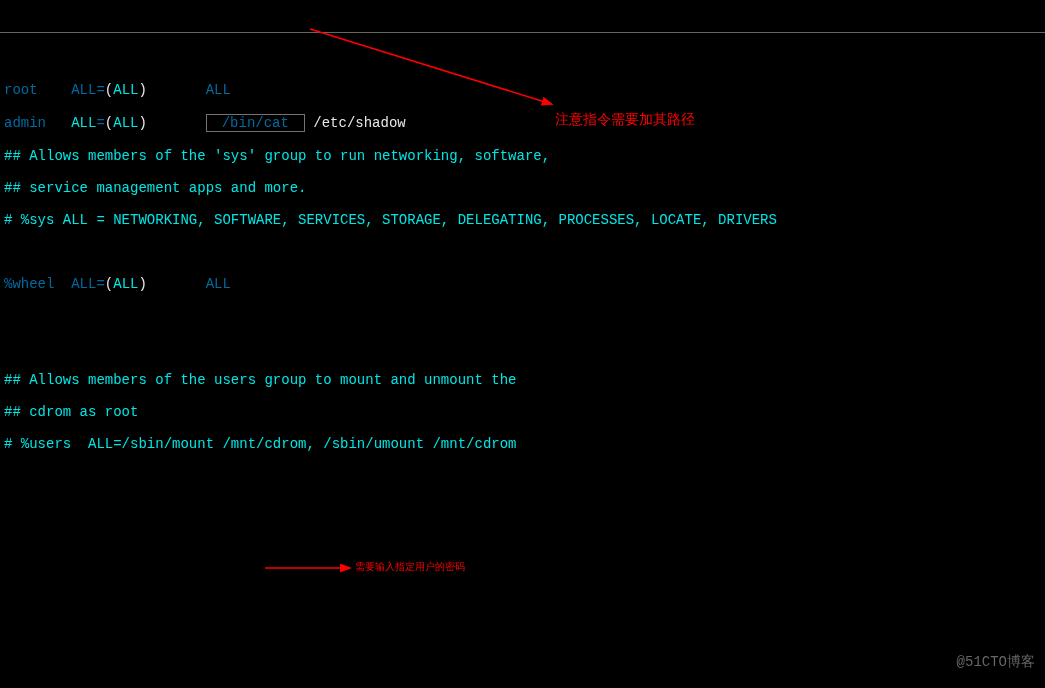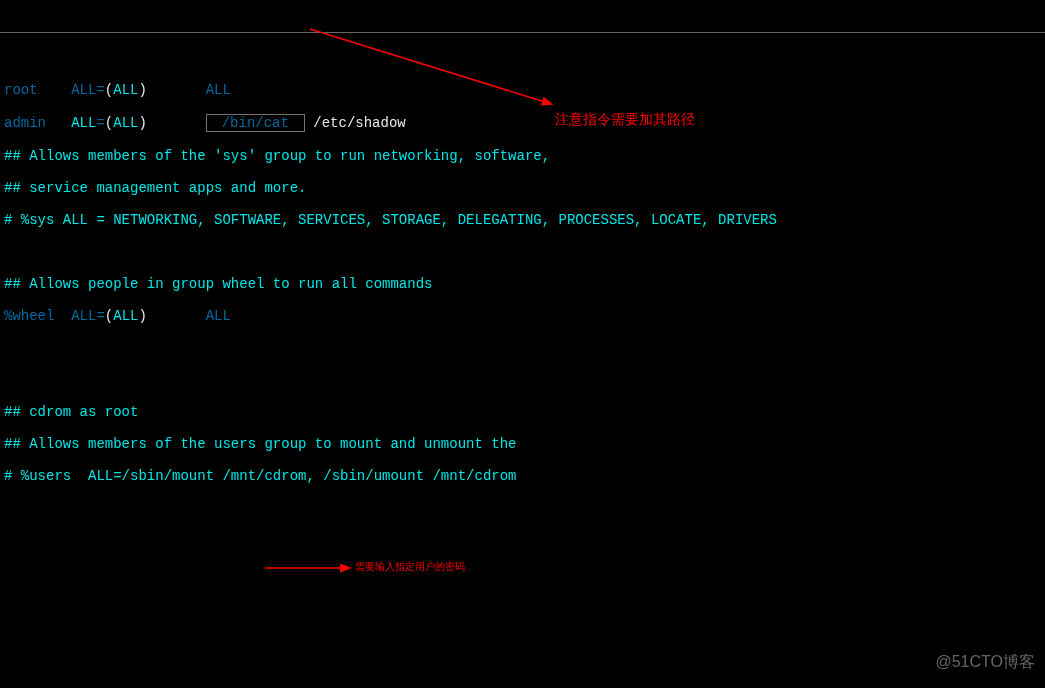--- a/index.html
+++ b/index.html
@@ -60,42 +60,41 @@
     font-family: sans-serif;
     font-size: 10px;
     top: 559px;
     left: 355px;
   }
   .watermark {
     position: absolute;
     right: 10px;
     bottom: 18px;
     color: #666;
-    font-family: Liberation Sans, sans-serif;
-    font-size: 16px;
+    font-family: Liberation Mono, monospace;
+    font-size: 14px;
   }
 </style>
 </head>
 <body>
 
 
 
 <div class="term">
 <div><span class="magenta">root    ALL=</span><span class="white">(</span><span class="cyan">ALL</span><span class="white">)</span><span class="magenta">       ALL</span></div>
 <div><span class="magenta">admin   </span><span class="cyan">ALL</span><span class="magenta">=</span><span class="white">(</span><span class="cyan">ALL</span><span class="white">)</span><span>       </span><span class="redbox"><span class="magenta">/bin/cat</span></span><span class="white"> /etc/shadow</span></div>
 <div class="cyan">## Allows members of the 'sys' group to run networking, software,</div>
 <div class="cyan">## service management apps and more.</div>
 <div class="cyan"># %sys ALL = NETWORKING, SOFTWARE, SERVICES, STORAGE, DELEGATING, PROCESSES, LOCATE, DRIVERS</div>
 <div> </div>
-<div class="cyan">## Allows people in group wheel to run all commands</div>
 <div><span class="magenta">%wheel  ALL=</span><span class="white">(</span><span class="cyan">ALL</span><span class="white">)</span><span class="magenta">       ALL</span></div>
 <div> </div>
 <div> </div>
+<div class="cyan">## Allows members of the users group to mount and unmount the</div>
 <div class="cyan">## cdrom as root</div>
-<div class="cyan">## Allows members of the users group to mount and unmount the</div>
 <div class="cyan"># %users  ALL=/sbin/mount /mnt/cdrom, /sbin/umount /mnt/cdrom</div>
 <div> </div>
 <div> </div>
 
 
 
 
 
 
 

